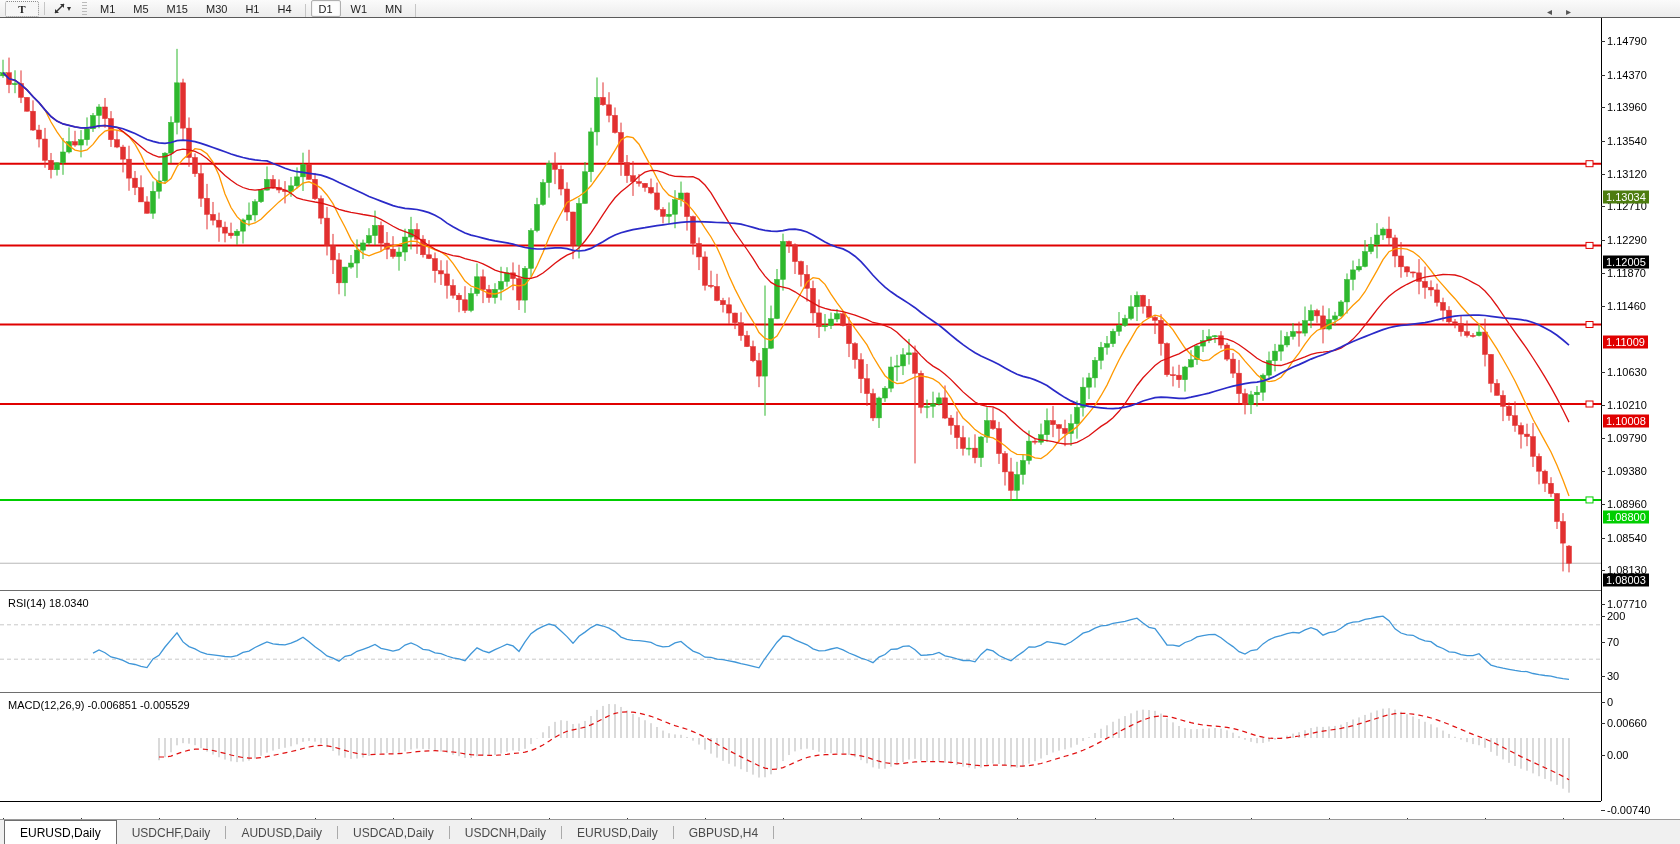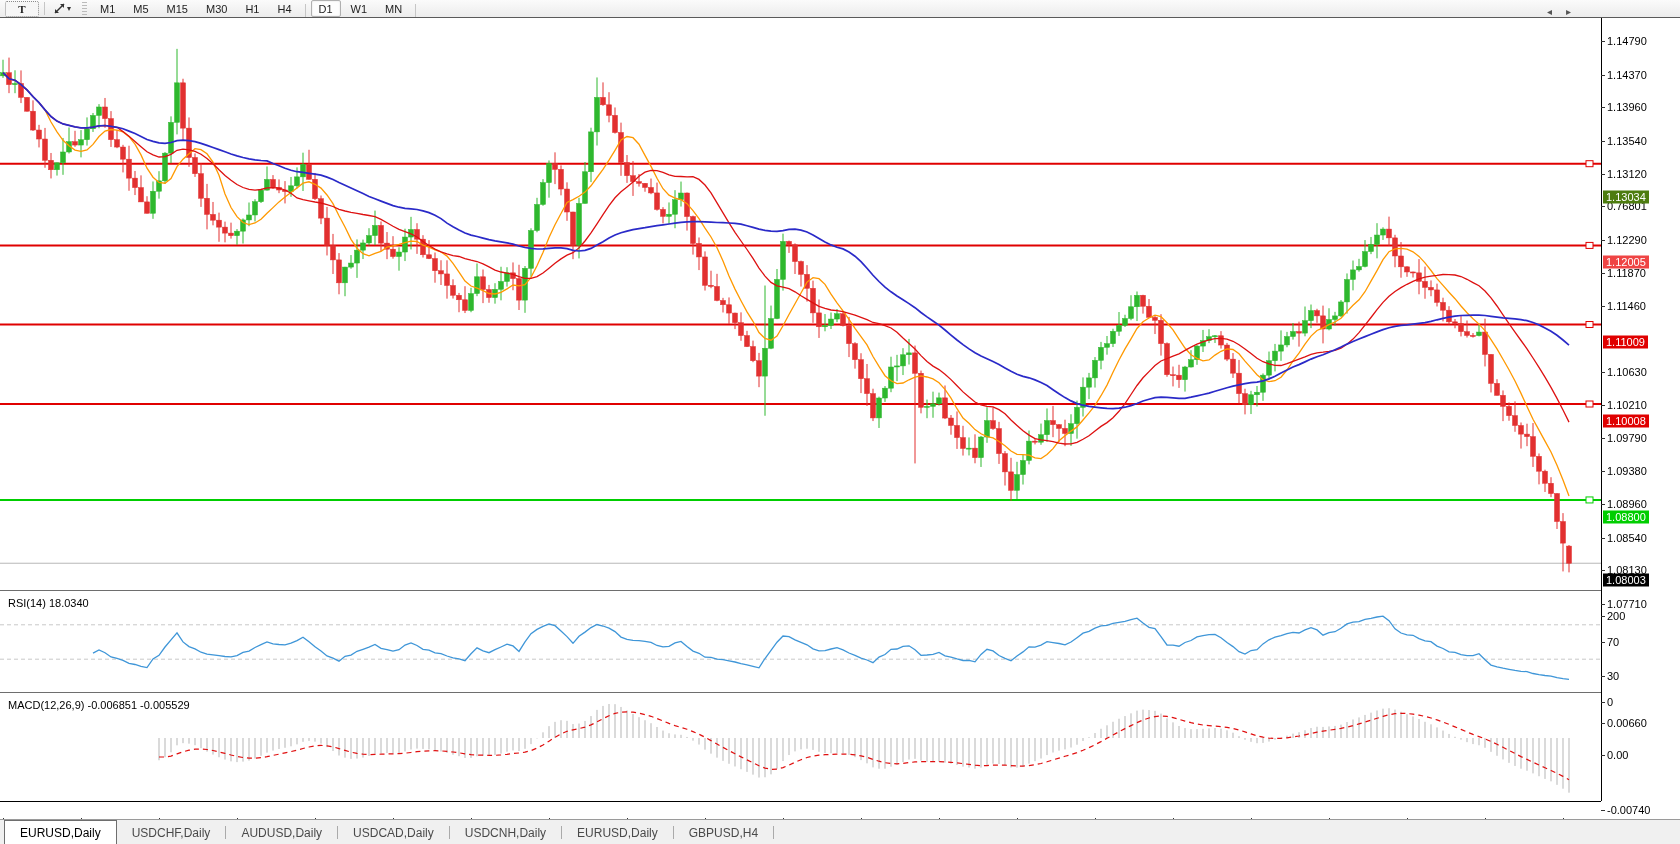--- a/index.html
+++ b/index.html
@@ -882,21 +882,21 @@
         <div class="ax-label" style="top: 23.2414px;">1.14790</div>
         <div class="ax-tick" style="top: 56.5961px;"></div>
         <div class="ax-label" style="top: 56.5961px;">1.14370</div>
         <div class="ax-tick" style="top: 89.1566px;"></div>
         <div class="ax-label" style="top: 89.1566px;">1.13960</div>
         <div class="ax-tick" style="top: 122.511px;"></div>
         <div class="ax-label" style="top: 122.511px;">1.13540</div>
         <div class="ax-tick" style="top: 155.866px;"></div>
         <div class="ax-label" style="top: 155.866px;">1.13120</div>
         <div class="ax-tick" style="top: 188.426px;"></div>
-        <div class="ax-label" style="top: 188.426px;">0.76801</div>
+        <div class="ax-label" style="top: 188.426px;">1.12710</div>
         <div class="ax-tick" style="top: 221.781px;"></div>
         <div class="ax-label" style="top: 221.781px;">1.12290</div>
         <div class="ax-tick" style="top: 255.136px;"></div>
         <div class="ax-label" style="top: 255.136px;">1.11870</div>
         <div class="ax-tick" style="top: 287.696px;"></div>
         <div class="ax-label" style="top: 287.696px;">1.11460</div>
         <div class="ax-tick" style="top: 353.611px;"></div>
         <div class="ax-label" style="top: 353.611px;">1.10630</div>
         <div class="ax-tick" style="top: 386.966px;"></div>
         <div class="ax-label" style="top: 386.966px;">1.10210</div>
@@ -906,21 +906,21 @@
         <div class="ax-label" style="top: 452.881px;">1.09380</div>
         <div class="ax-tick" style="top: 486.236px;"></div>
         <div class="ax-label" style="top: 486.236px;">1.08960</div>
         <div class="ax-tick" style="top: 519.591px;"></div>
         <div class="ax-label" style="top: 519.591px;">1.08540</div>
         <div class="ax-tick" style="top: 552.151px;"></div>
         <div class="ax-label" style="top: 552.151px;">1.08130</div>
         <div class="ax-tick" style="top: 585.506px;"></div>
         <div class="ax-label" style="top: 585.506px;">1.07710</div>
         <div class="badge" style="top: 162.696px; background: #4d7c0f; margin-top: 16px;">1.13034</div>
-        <div class="badge" style="top: 244.415px; background: #ef4444;">1.12005</div>
+        <div class="badge" style="top: 244.415px; background: #000000;">1.12005</div>
         <div class="badge" style="top: 323.513px; background: rgb(224, 0, 0);">1.11009</div>
         <div class="badge" style="top: 403.008px; background: rgb(224, 0, 0);">1.10008</div>
         <div class="badge" style="top: 498.942px; background: rgb(0, 206, 0);">1.08800</div>
         <div class="badge" style="top: 562.237px; background: rgb(0, 0, 0);">1.08003</div>
         <div class="ax-tick" style="top: 598px;"></div>
         <div class="ax-label" style="top: 598px;">200</div>
         <div class="ax-tick" style="top: 623.8px;"></div>
         <div class="ax-label" style="top: 623.8px;">70</div>
         <div class="ax-tick" style="top: 658.2px;"></div>
         <div class="ax-label" style="top: 658.2px;">30</div>

